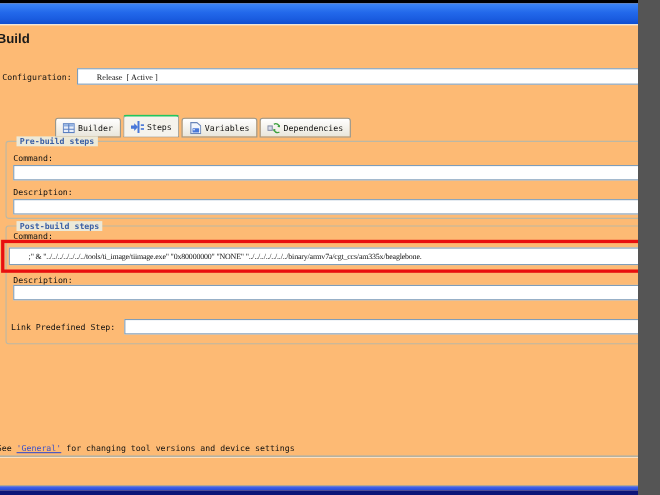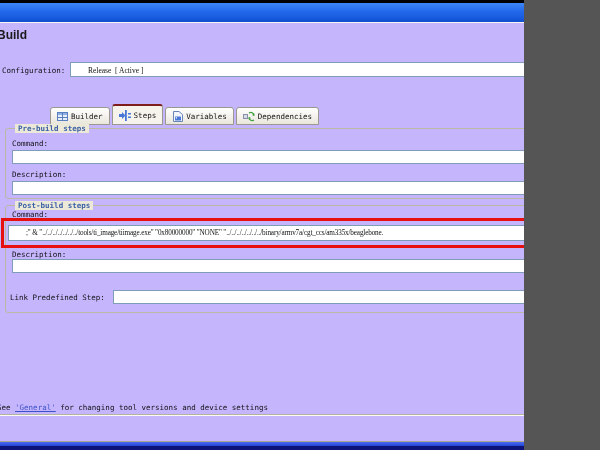--- a/index.html
+++ b/index.html
@@ -1,18 +1,18 @@
 <!DOCTYPE html>
 <html><head>
 <meta charset="utf-8">
 <style>
   html,body{margin:0;padding:0;background:#555;}
   #screen{
-    position:relative; width:524px; height:450px; overflow:hidden;
-    background:#c4b5fd; font-family:"DejaVu Sans Mono",monospace;
+    position:relative; width:580px; height:450px; overflow:hidden;
+    background:#fdba74; font-family:"DejaVu Sans Mono",monospace;
   }
   
   .top-black{position:absolute;left:0;top:0;width:600px;height:3px;background:#000;}
   .titlebar{position:absolute;left:0;top:3px;width:600px;height:19px;
     background:linear-gradient(180deg,#3d86f6 0%,#2268ea 45%,#1a5ce0 75%,#0f4ecf 100%);}
   .title-hl{position:absolute;left:0;top:22px;width:600px;height:1px;background:#f8f6ee;}
   .bottom-shadow{position:absolute;left:0;top:441px;width:600px;height:1px;background:#aaa798;}
   .bottom-blue1{position:absolute;left:0;top:442px;width:600px;height:4px;
     background:linear-gradient(180deg,#4a6cf0,#2345d4);}
   .bottom-blue2{position:absolute;left:0;top:446px;width:600px;height:4px;background:#0c1478;}
@@ -27,21 +27,21 @@
   .ftext{position:absolute;left:17px;top:50%;transform:translateY(-50%);
     font-size:7.5px;color:#111;white-space:pre;font-family:Liberation Serif, serif;}
   .cmdtext{font-size:7.2px;letter-spacing:-0.15px;}
   .group{position:absolute;border:1px solid #bcb8a4;border-radius:3px;}
   .redbox{position:absolute;border:3px solid #e80f0f;}
   
   .tabbar{position:absolute;left:2px;top:104px;height:21px;display:flex;align-items:flex-end;gap:2px;padding-left:48px;}
   .tab{display:flex;align-items:center;gap:3px;height:16px;padding:0 6px;
     background:linear-gradient(180deg,#ffffff,#e9e6db);
     border:1px solid #99998f;border-radius:3px 3px 0 0;cursor:default;}
-  .tab.active{height:18px;border-top:2px solid #7f1d1d;background:#f5f3ec;}
+  .tab.active{height:18px;border-top:2px solid #22c55e;background:#f5f3ec;}
   .tlabel{font-size:7.5px;color:#111;white-space:pre;}
   .ticon{display:block;}
   
   .footer-sep{position:absolute;left:0;top:414px;width:600px;height:2px;
     background:linear-gradient(180deg,#b5b2a2 50%,#fbfaf3 50%);}
   .link{color:#3c50c8;text-decoration:underline;}
 </style>
 </head>
 <body>
 

